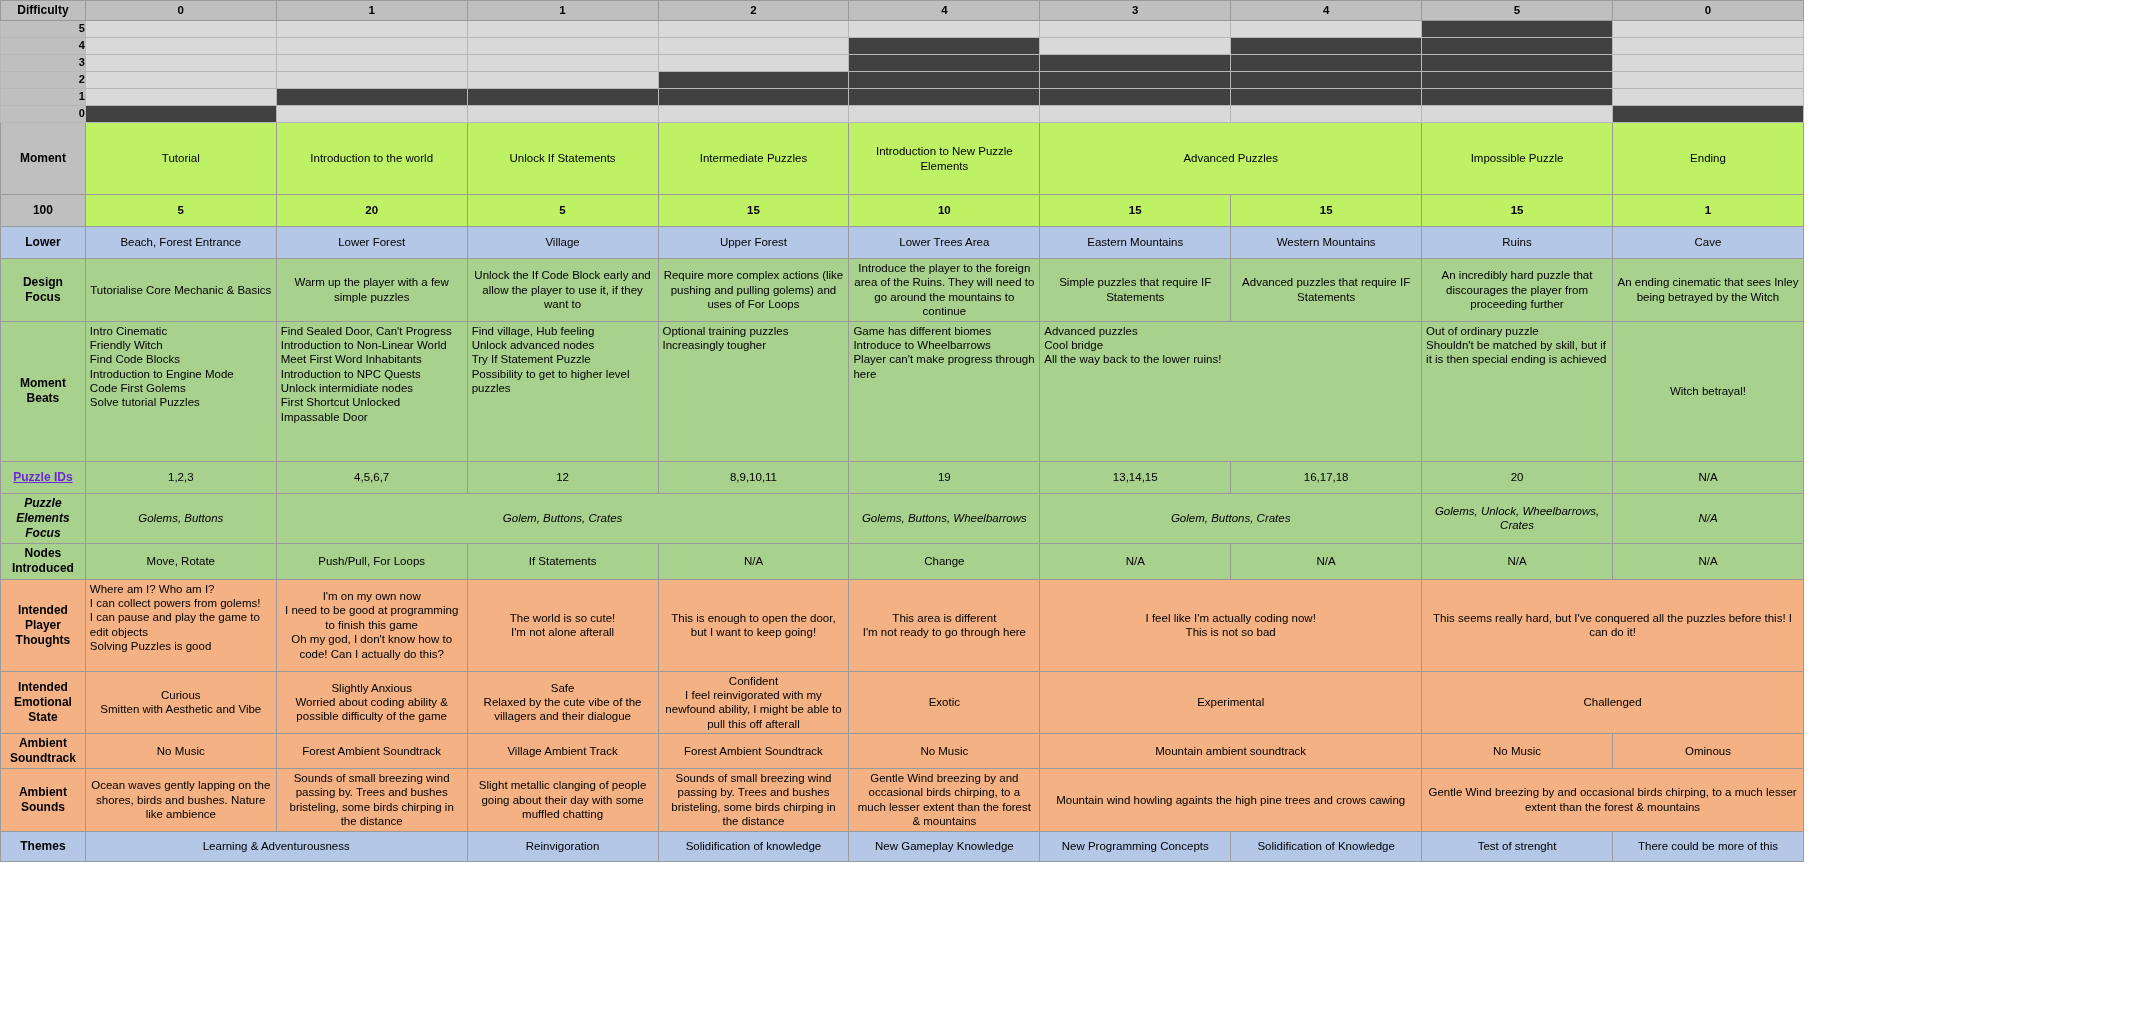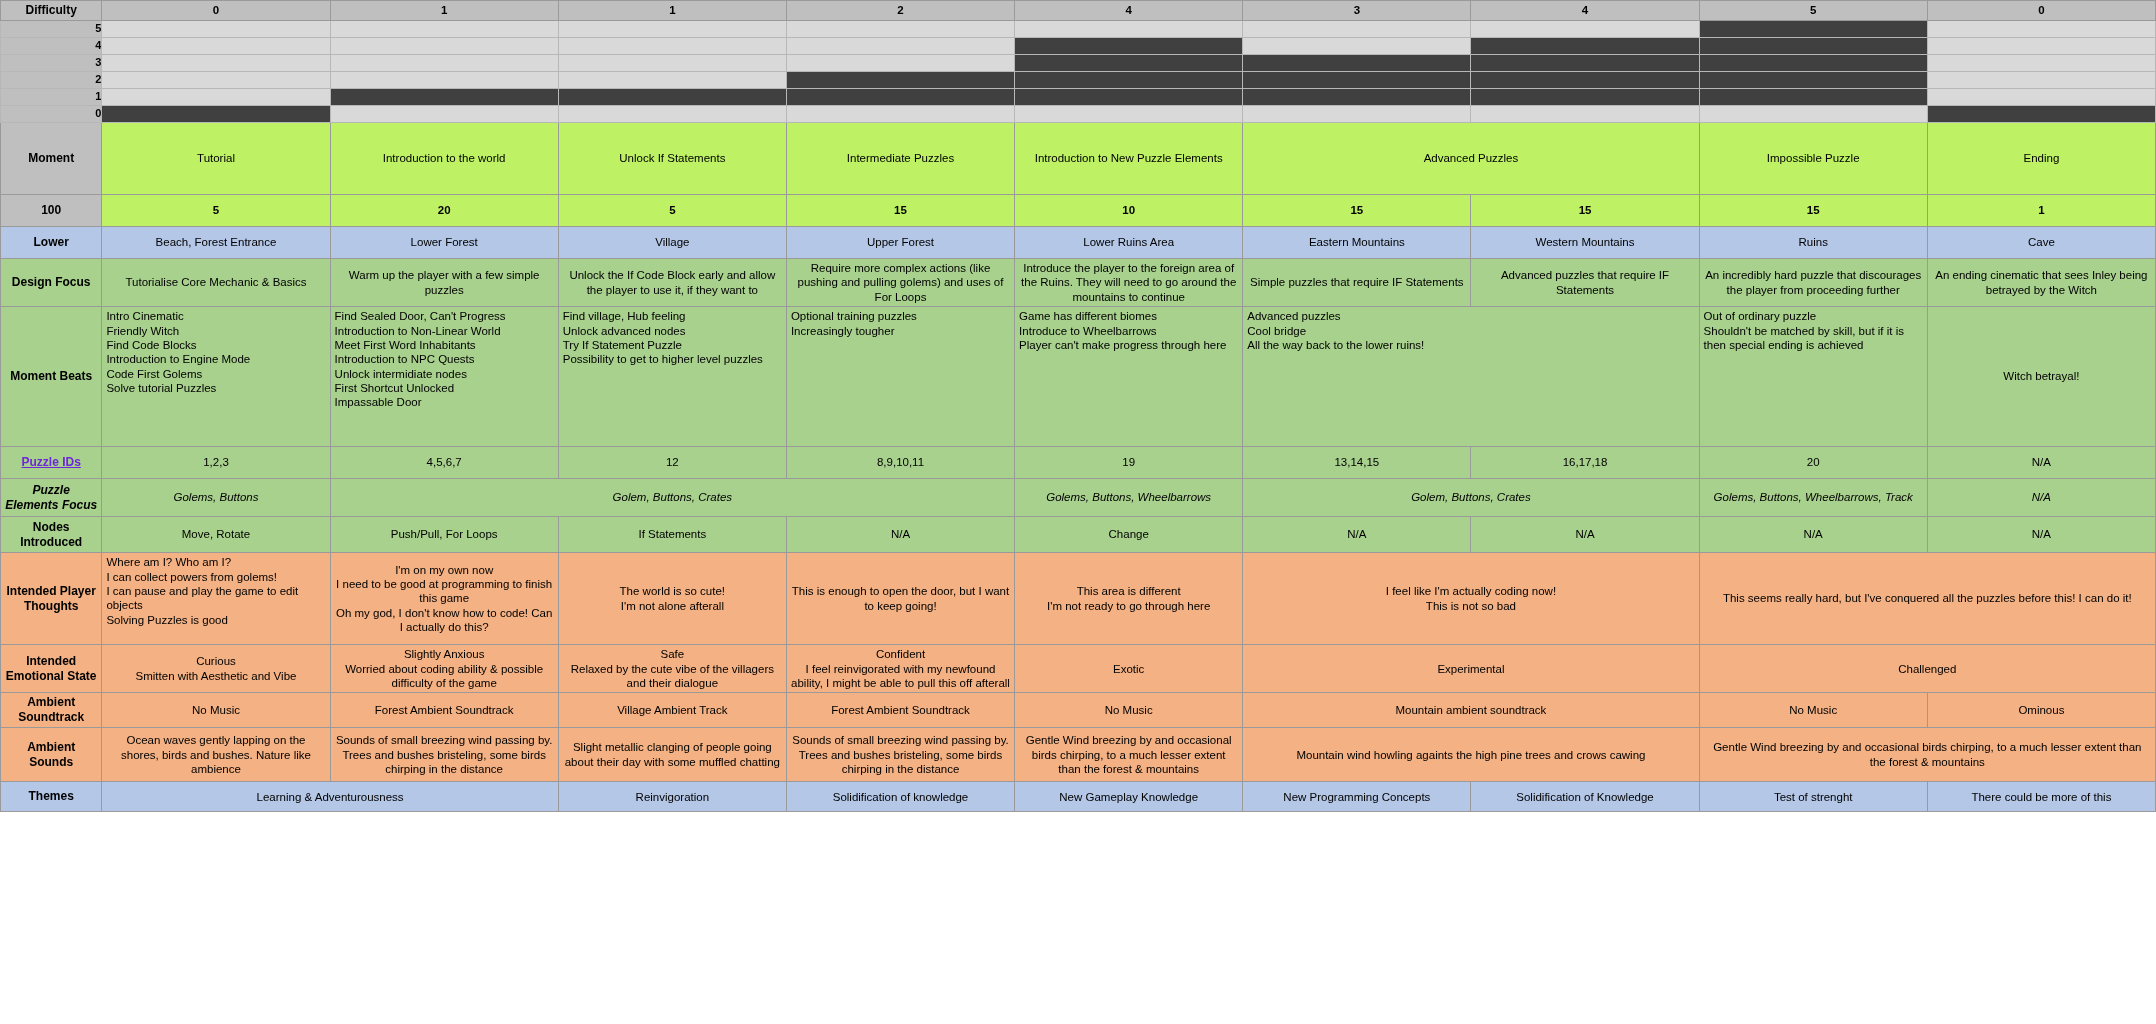--- a/index.html
+++ b/index.html
@@ -1,18 +1,18 @@
 <!DOCTYPE html>
 <html><head>
 <meta charset="utf-8">
 <style>
   html,body{margin:0;padding:0;background:#ffffff;}
   body{font-family:"Liberation Sans",sans-serif;font-size:11px;color:#000;}
   #sheet{width:2156px;height:1024px;position:relative;overflow:hidden;}
-  table{border-collapse:collapse;table-layout:fixed;width:2156px;padding-left:24px;}
+  table{border-collapse:collapse;table-layout:fixed;width:1804px;padding-left:24px;}
   td,th{border:1px solid #9a9a9a;padding:2px 4px;text-align:center;vertical-align:middle;font-weight:normal;font-size:11.5px;line-height:1.25;overflow:hidden;}
   .rowhdr{background:#bfbfbf;font-weight:bold;font-size:12px;}
   .grey{background:#bfbfbf;}
   .green{background:#a9d18e;}
   .blue{background:#b4c7e7;}
   .orange{background:#f4b183;text-align:center;}
   .white{background:#bef264;}
   .left{text-align:left;vertical-align:top;}
   .bold{font-weight:bold;}
   .link{color:#6d28d9;text-decoration:underline;font-weight:bold;}
@@ -262,21 +262,21 @@
     <td class="white bold">15</td>
     <td class="white bold">1</td>
   </tr>
 
   <tr style="height:32px;">
     <td class="rowhdr blue">Lower</td>
     <td class="blue">Beach, Forest Entrance</td>
     <td class="blue">Lower Forest</td>
     <td class="blue">Village</td>
     <td class="blue">Upper Forest</td>
-    <td class="blue">Lower Ruins Area</td>
+    <td class="blue">Lower Trees Area</td>
     <td class="blue">Eastern Mountains</td>
     <td class="blue">Western Mountains</td>
     <td class="blue">Ruins</td>
     <td class="blue">Cave</td>
   </tr>
 
   <tr style="height:48px;">
     <td class="rowhdr green">Design Focus</td>
     <td class="green">Tutorialise Core Mechanic &amp; Basics</td>
     <td class="green">Warm up the player with a few simple puzzles</td>
@@ -333,21 +333,21 @@
     <td class="green">20</td>
     <td class="green">N/A</td>
   </tr>
 
   <tr style="height:38px;font-style:italic;">
     <td class="rowhdr green">Puzzle Elements Focus</td>
     <td class="green">Golems, Buttons</td>
     <td class="green" colspan="3">Golem, Buttons, Crates</td>
     <td class="green">Golems, Buttons, Wheelbarrows</td>
     <td class="green" colspan="2">Golem, Buttons, Crates</td>
-    <td class="green">Golems, Buttons, Wheelbarrows, Track</td>
+    <td class="green">Golems, Unlock, Wheelbarrows, Crates</td>
     <td class="green">N/A</td>
   </tr>
 
   <tr style="height:36px;">
     <td class="rowhdr green">Nodes Introduced</td>
     <td class="green">Move, Rotate</td>
     <td class="green">Push/Pull, For Loops</td>
     <td class="green">If Statements</td>
     <td class="green">N/A</td>
     <td class="green">Change</td>

